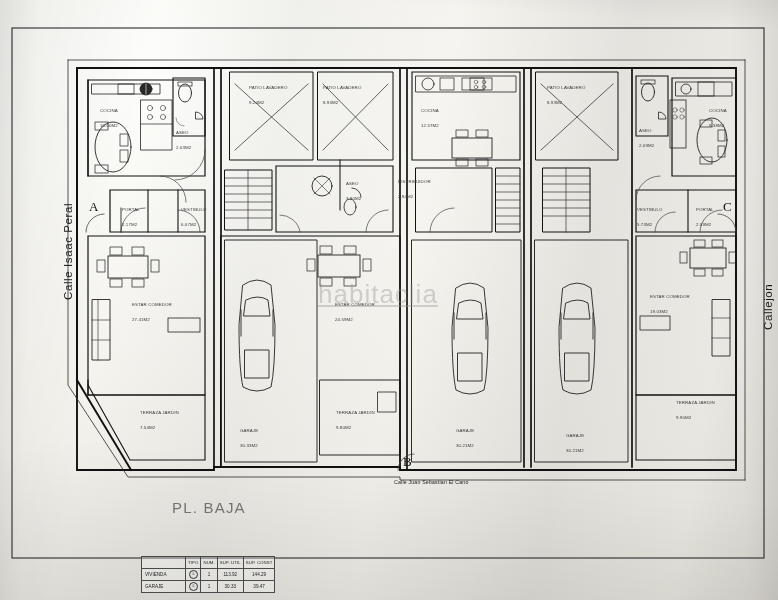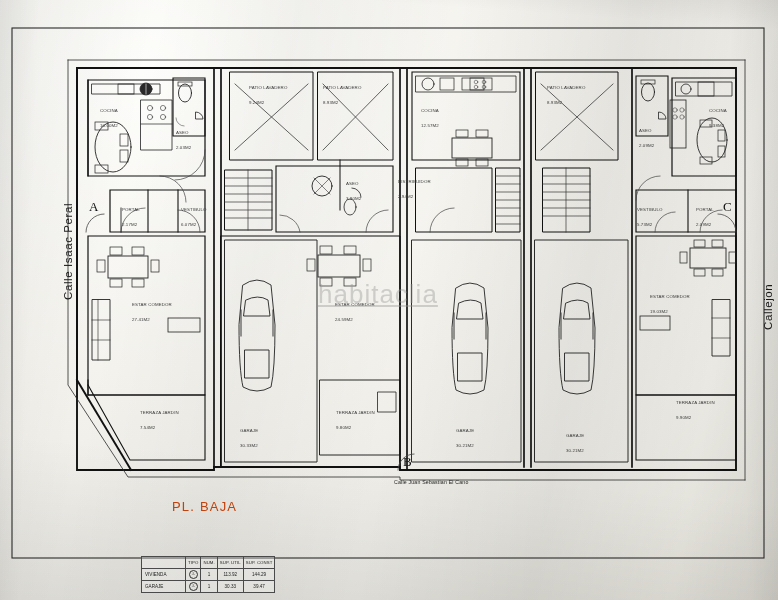--- a/index.html
+++ b/index.html
@@ -32,21 +32,21 @@
     line-height:1.12;
     letter-spacing:0.1px;
   }
   .rm{font-size:4.4px;color:#3a3a3a;}
   .rm b{font-weight:400;display:block;}
   .street{
     font-size:11.5px;color:#1a1a1a;letter-spacing:0.6px;
   }
   .vert-l{transform:rotate(-90deg);transform-origin:0 0;}
   .vert-r{transform:rotate(-90deg);transform-origin:0 0;}
-  .title{font-size:13px;color:#c2410c;letter-spacing:1.2px;}
+  .title{font-size:15px;color:#737373;letter-spacing:1.2px;}
   .mark{font-size:13px;color:#111;font-family:"Liberation Serif", serif;}
   .smallstreet{font-size:5.2px;color:#222;letter-spacing:0.2px;}
   
   #plan{position:absolute;left:0;top:0;width:778px;height:600px;}
   
   #watermark{
     position:absolute;left:318px;top:279px;
     font-size:26px;letter-spacing:1px;
     color:rgba(150,150,150,0.40);
     font-family:"Liberation Sans", sans-serif;

